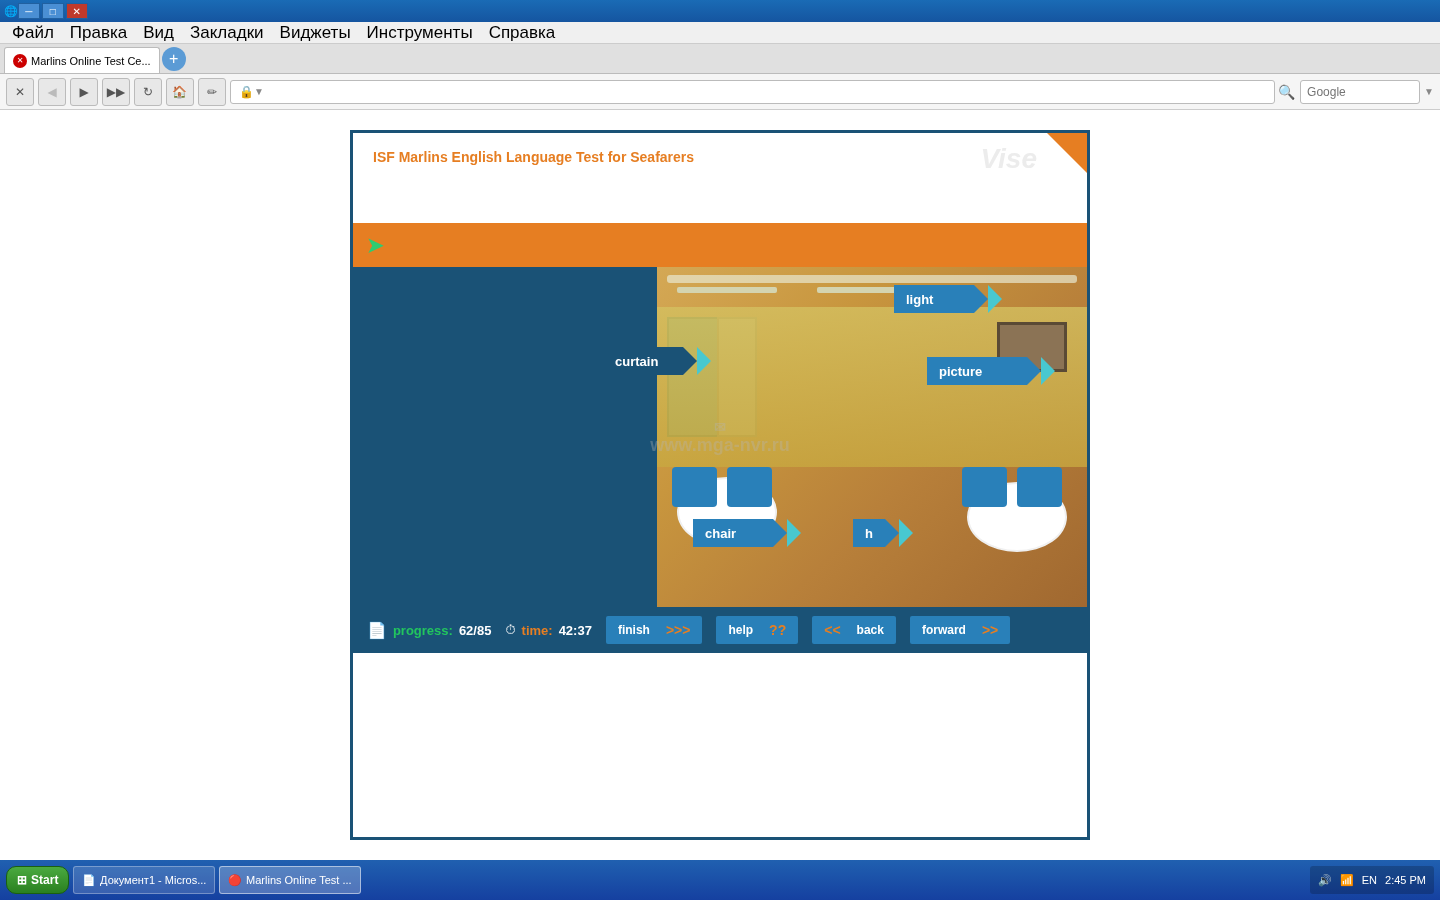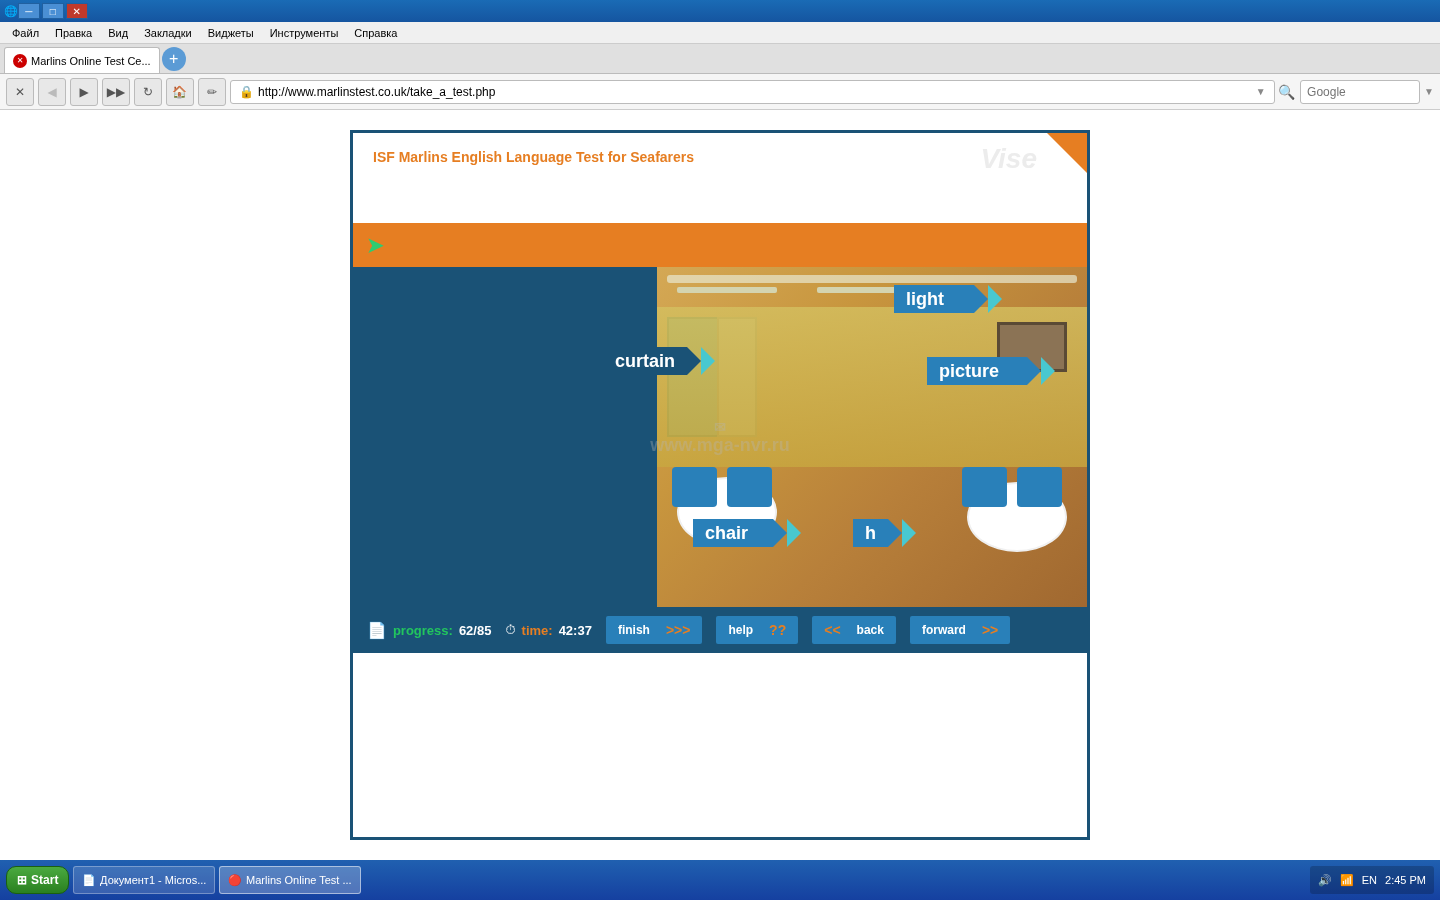--- a/index.html
+++ b/index.html
@@ -28,21 +28,21 @@
     }
     .tb-btn.close { background: #c0392b; }
 
     
     .menu-bar {
       background: #f0f0f0;
       height: 22px;
       display: flex;
       align-items: center;
       padding: 0 4px;
-      font-size: 11px;
+      font-size: 17px;
       border-bottom: 1px solid #ccc;
     }
     .menu-item {
       padding: 2px 8px;
       cursor: pointer;
       color: #000;
     }
 
     
     .tab-bar {
@@ -391,21 +391,21 @@
     .tag {
       display: inline-flex;
       align-items: stretch;
       height: 28px;
       cursor: pointer;
     }
     .tag-label {
       background: #2980b9;
       color: white;
       padding: 0 12px;
-      font-size: 18px;
+      font-size: 13px;
       font-weight: bold;
       display: flex;
       align-items: center;
       min-width: 80px;
     }
     .tag-label.dark {
       background: #1a5276;
     }
     .tag-arrow {
       width: 0;
@@ -451,21 +451,20 @@
 <div class="nav-bar">
   <div class="nav-btn">✕</div>
   <div class="nav-btn disabled">◀</div>
   <div class="nav-btn">▶</div>
   <div class="nav-btn">▶▶</div>
   <div class="nav-btn">↻</div>
   <div class="nav-btn">🏠</div>
   <div class="nav-btn">✏</div>
   <div class="address-bar">
     <span>🔒</span>
-    <span class="address-text" style="margin-left:4px;">http://www.marlinstest.co.uk/take_a_test.php</span>
     <span class="address-dropdown">▼</span>
   </div>
   <div class="search-box">
     <span style="font-size:14px; color:#888;">🔍</span>
     <input class="search-input" placeholder="Google" style="">
     <span style="font-size:10px; color:#888;">▼</span>
   </div>
 </div>
 
 <div class="main-content">

